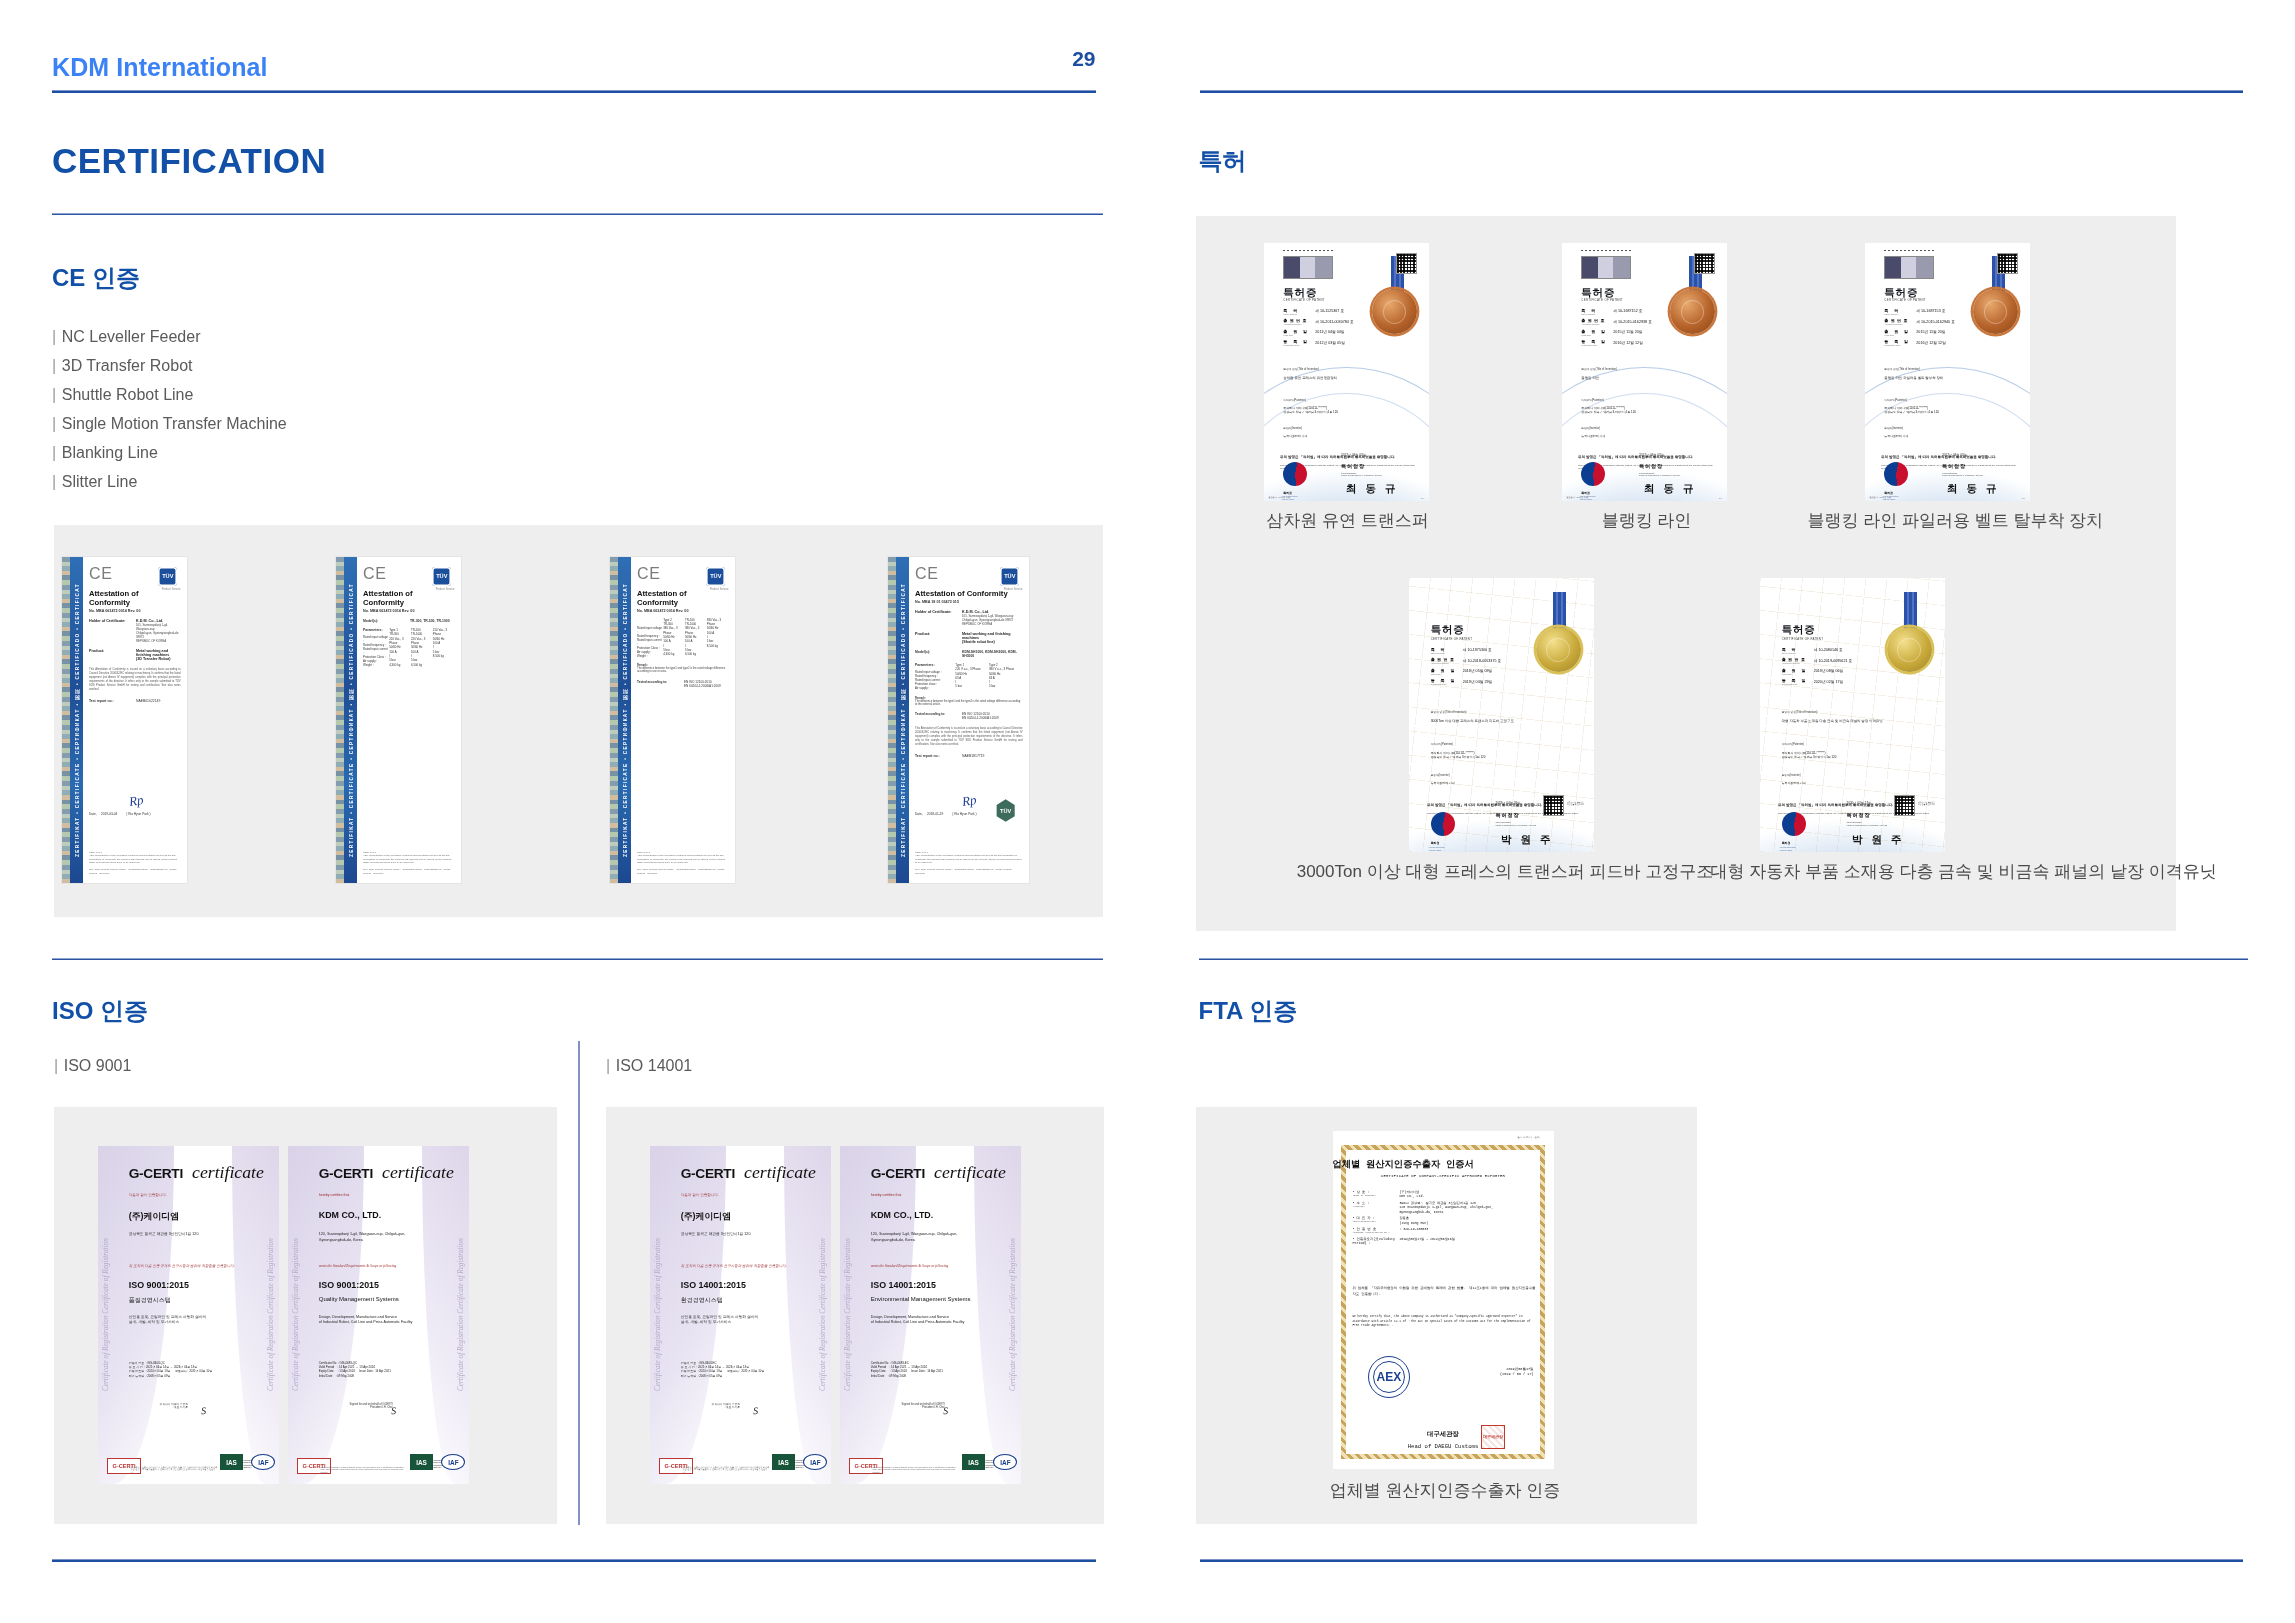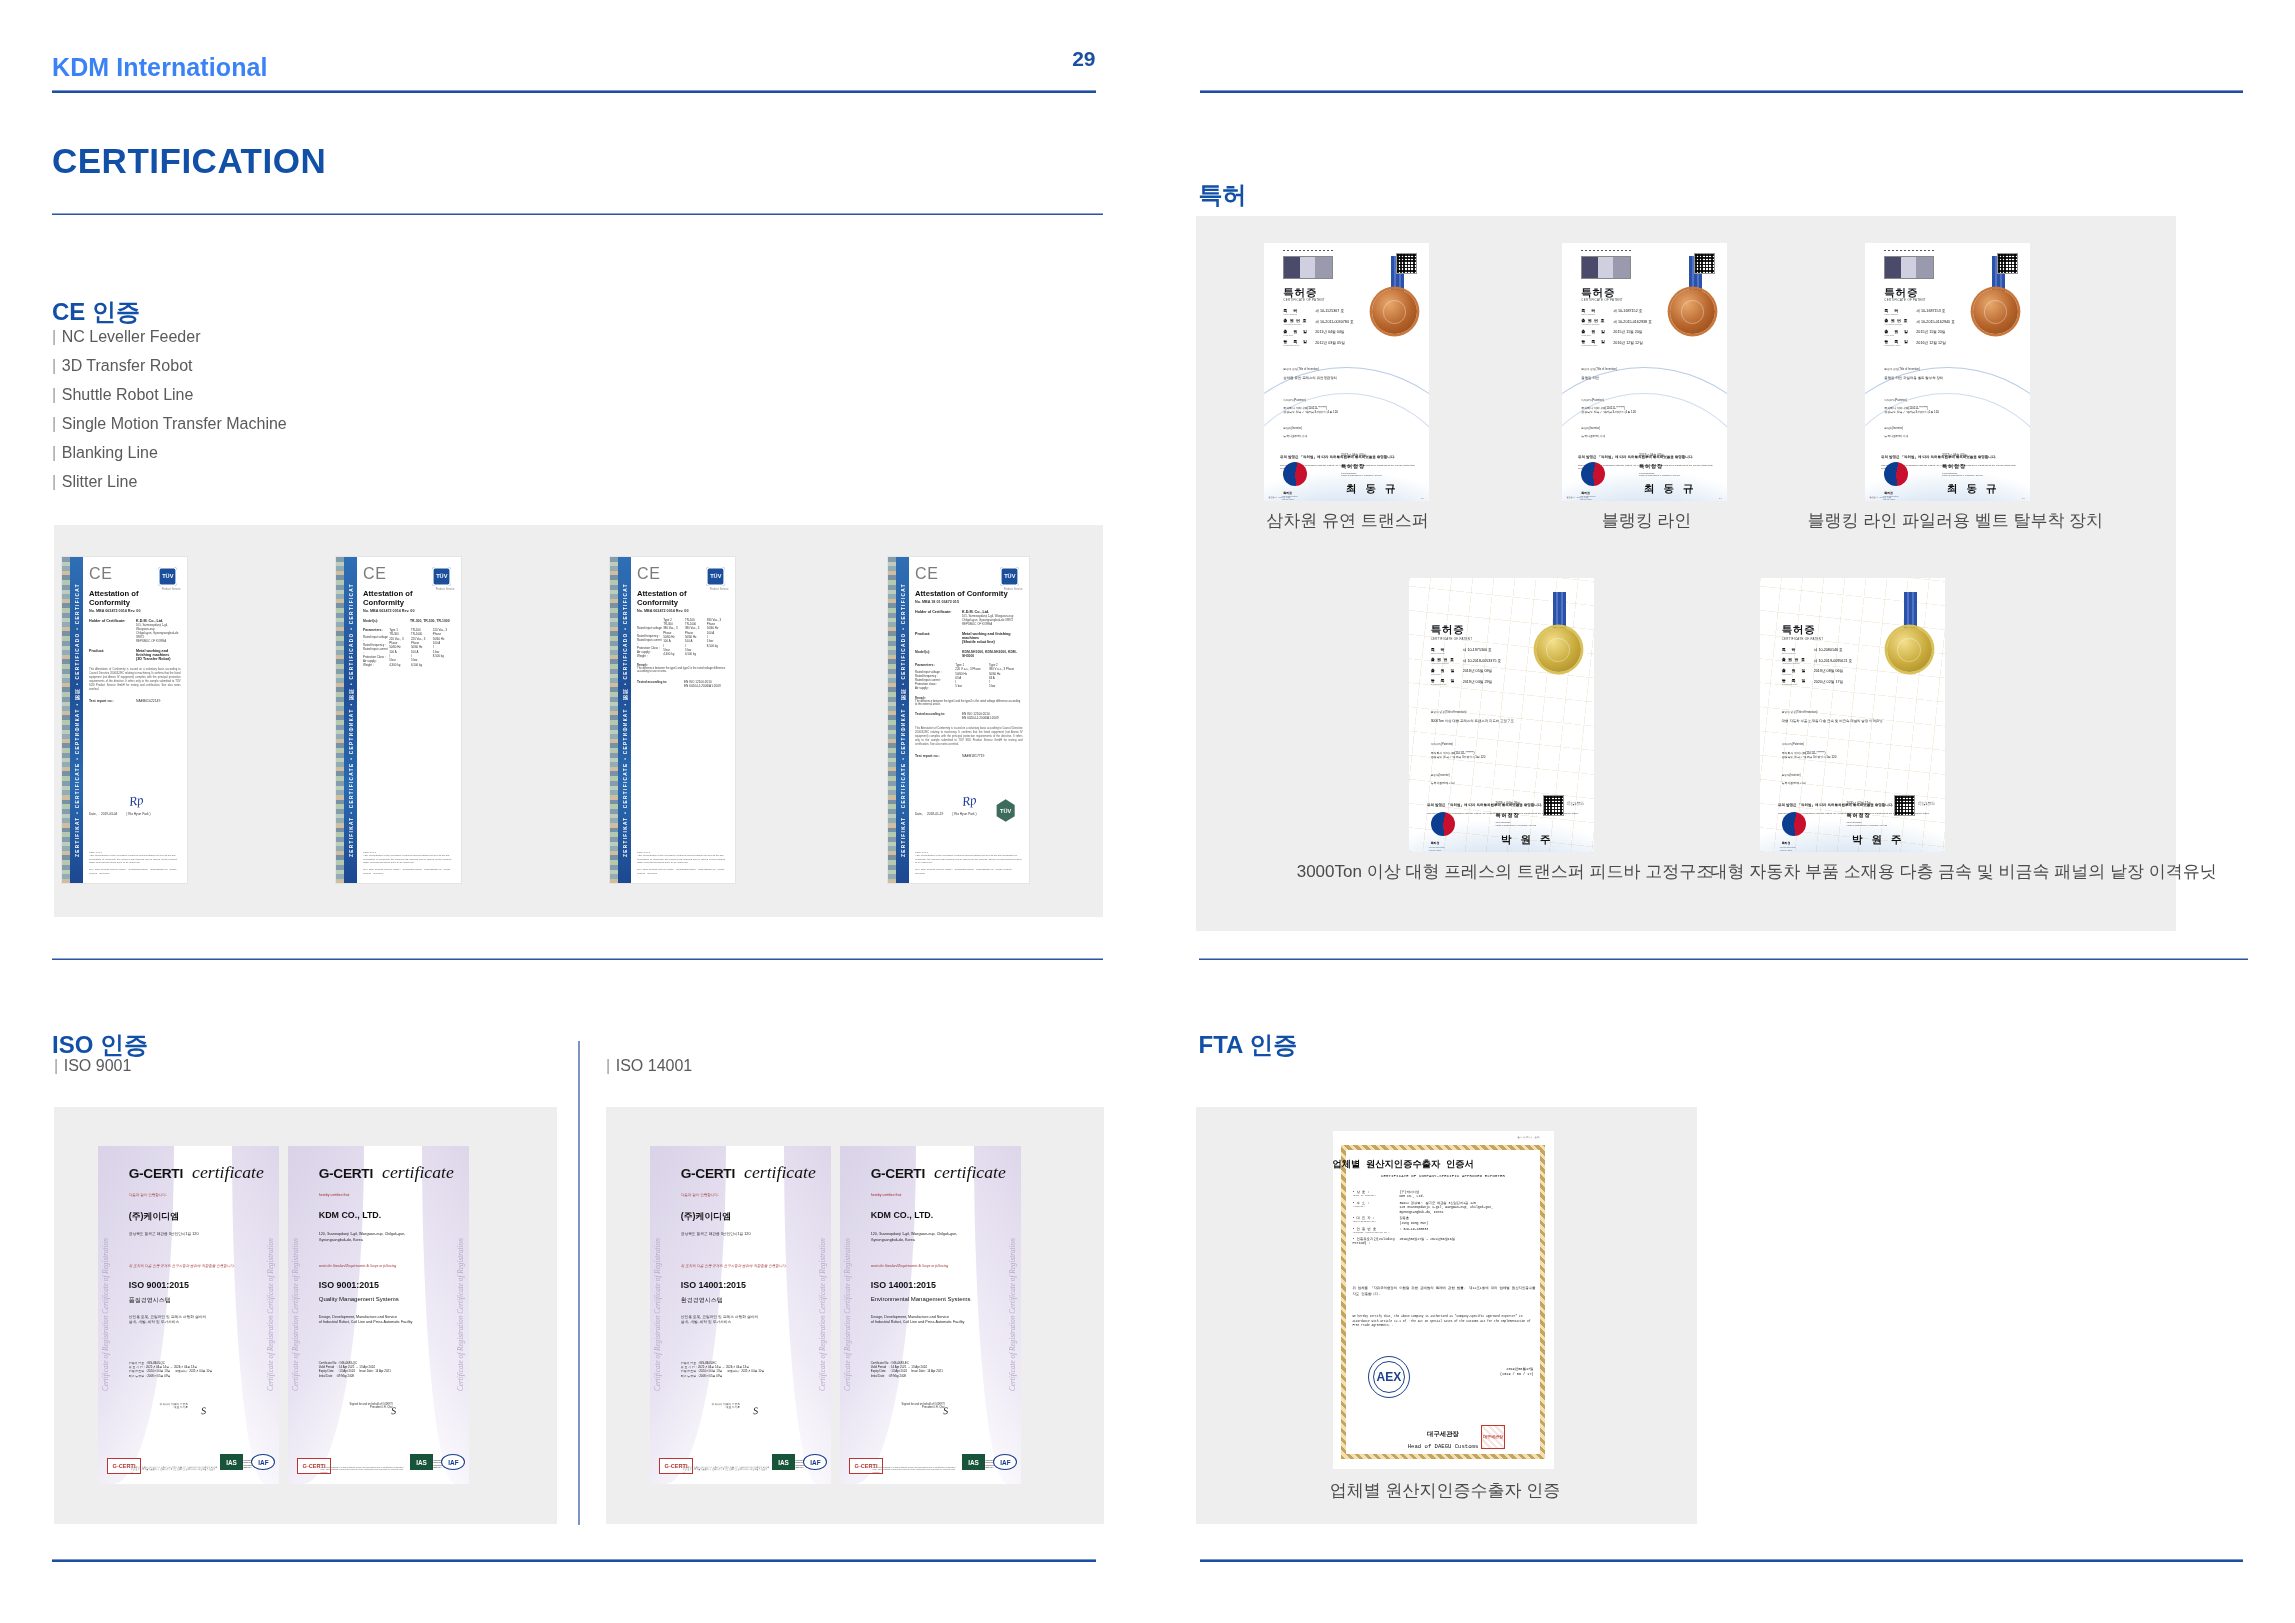--- a/index.html
+++ b/index.html
@@ -34,21 +34,21 @@
   
   .big-title {
     position: absolute; left: 52px; top: 141px;
     font-size: 35px; font-weight: bold; color: #1250a8; letter-spacing: 0.5px;
   }
   .title-rule {
     position: absolute; left: 52px; width: 1051px; top: 213px;
     height: 2.4px; background: #2c55a3; border-top: 0.8px solid #8fa4cf;
   }
   .sub-title {
-    position: absolute; font-size: 24px; font-weight: bold; color: #1250a8; margin-top: 34px;
+    position: absolute; font-size: 24px; font-weight: bold; color: #1250a8;
   }
   .bullet-list { position: absolute; }
   .bullet-item {
     font-size: 16px; color: #5a5a5a; line-height: 29px; white-space: nowrap;
   }
   .bullet-item .bar { color: #9a9a9a; margin-right: 5.6px; }
 
   .mini-label {
     position: absolute; font-size: 16px; color: #5a5a5a; white-space: nowrap;
   }

